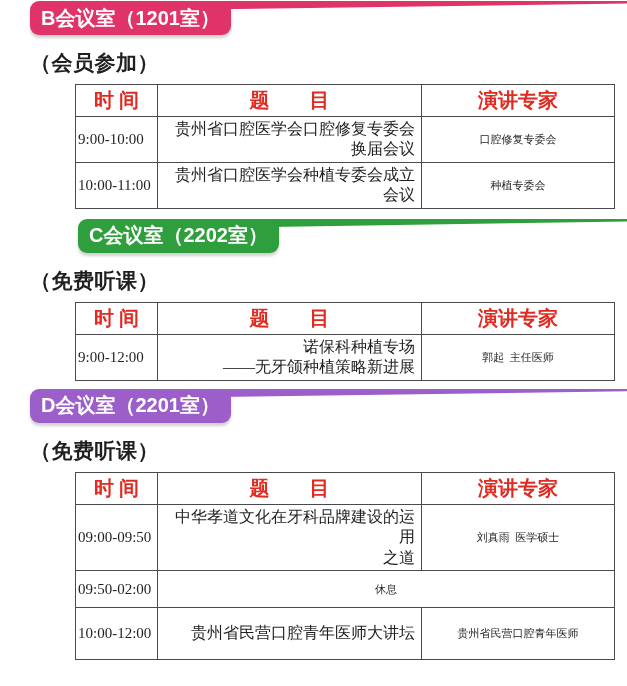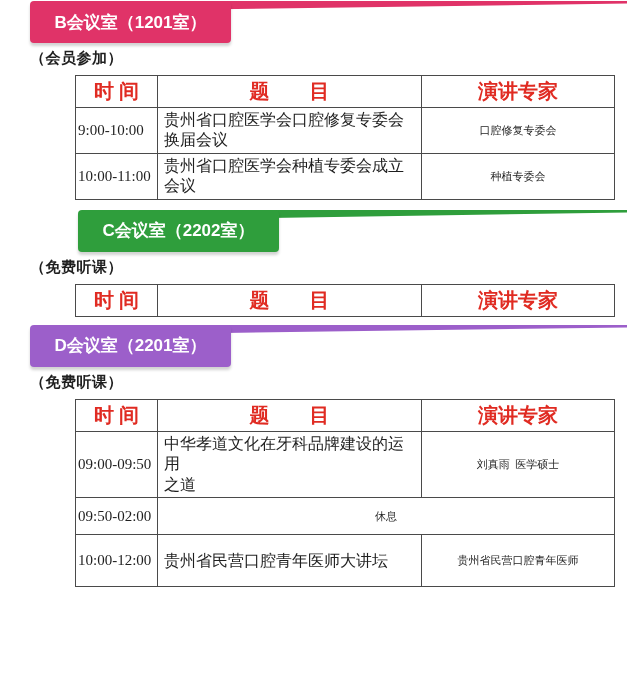--- a/index.html
+++ b/index.html
@@ -22,36 +22,36 @@
   .banner { position: relative; height: 37px; }
   .banner-strip {
     position: absolute;
     top: 1px; left: 160px; right: 0;
     height: 9px;
     clip-path: polygon(0 0, 100% 0, 100% 28%, 0 100%);
   }
   .banner-tab {
     position: absolute;
     top: 1px; left: 30px;
-    width: 201px; height: 42px;
-    border-radius: 4px;
+    width: 201px; height: 34px;
+    border-radius: 9px;
     display: flex; align-items: center; justify-content: center;
     color: #ffffff;
     font-weight: bold;
-    font-size: 17px;
+    font-size: 20px;
     box-shadow: 0 3px 3px rgba(0,0,0,0.18);
   }
   .accent-b { background: var(--banner-b, #E03368); }
   .accent-c { background: var(--banner-c, #2F9E3C); margin-left: 48px; }
   .accent-d { background: var(--banner-d, #9C5FCA); }
 
   .note {
     margin: 12px 0 7px 30px;
     font-weight: bold;
-    font-size: 15px;
+    font-size: 21px;
     letter-spacing: 0.5px;
   }
 
   table.sched {
     border-collapse: collapse;
     table-layout: fixed;
     margin-left: 75px;
     width: 539px;
     font-family: "Liberation Serif", "DejaVu Serif", serif;
   }
@@ -69,21 +69,21 @@
     white-space: pre;
   }
   td.time {
     text-align: left;
     font-size: 15px;
     white-space: nowrap;
     padding: 2px 2px;
     margin-left: 28px;
   }
   td.topic {
-    text-align: left;
+    text-align: right;
     font-size: 16px;
     line-height: 1.28;
     white-space: pre-wrap;
     margin-top: 22px;
   }
   td.speaker, td.break {
     text-align: center;
     font-size: 11px;
     white-space: pre-wrap;
   }
@@ -141,20 +141,26 @@
         <col style="width:82px">
         <col style="width:264px">
         <col style="width:193px">
       </colgroup>
     <tbody>
         <tr>
       <th>时 间</th>
       <th>题　　目</th>
       <th>演讲专家</th>
     </tr>
+    <tr class="rh42">
+      <td class="time">9:00-12:00</td>
+      <td class="topic">诺保科种植专场
+——无牙颌种植策略新进展</td>
+      <td class="speaker">郭起  主任医师</td>
+    </tr>
   </tbody>
     </table>
 </div>
 
 <div class="section sec-d">
   <div class="banner">
     <div class="banner-strip accent-d"></div>
     <div class="banner-tab accent-d">D会议室（2201室）</div>
   </div>
   <div class="note">（免费听课）</div>

